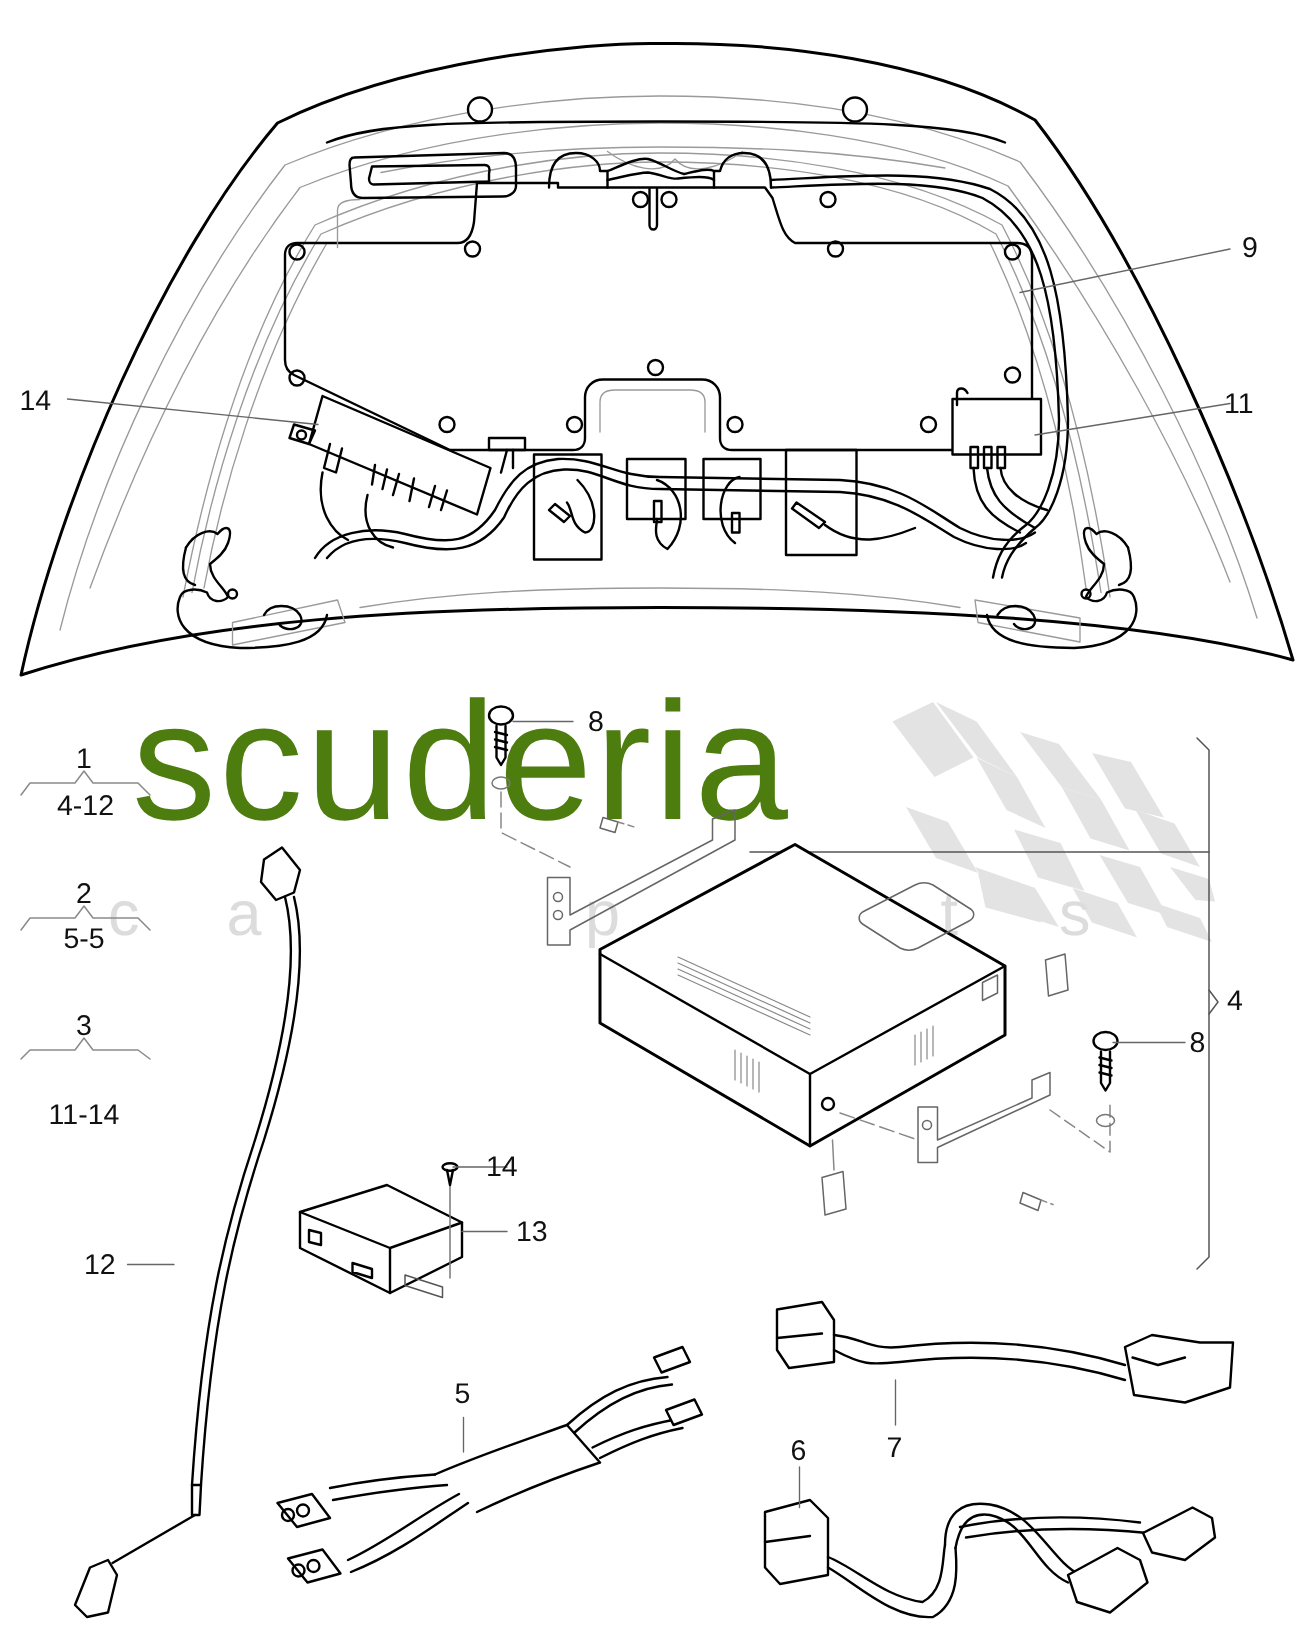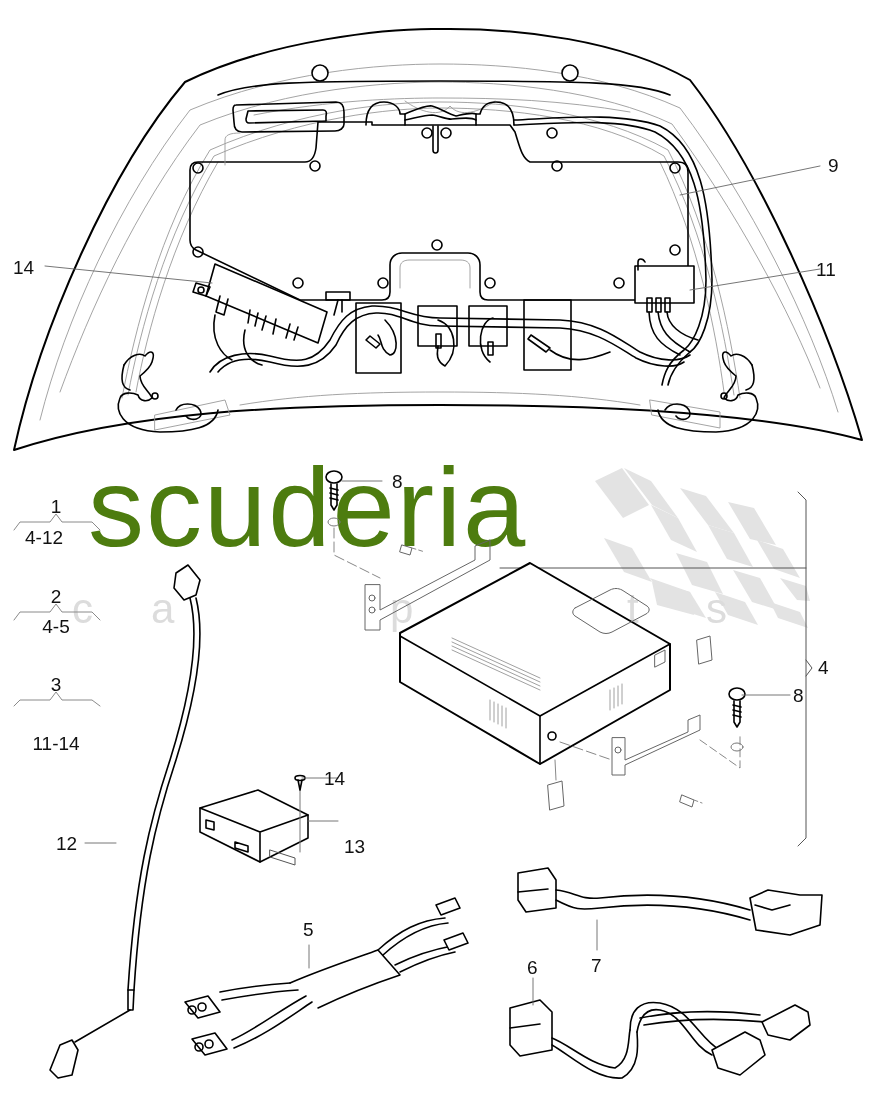--- a/index.html
+++ b/index.html
@@ -279,23 +279,23 @@
   <div class="callout" style="left:828px; top:156px;">9</div>
   <div class="callout" style="left:13px; top:258px;">14</div>
   <div class="callout" style="left:780px; top:260px;margin-left:36px;">11</div>
   <div class="callout" style="left:392px; top:472px;">8</div>
   <div class="callout" style="left:793px; top:686px;">8</div>
   <div class="callout" style="left:818px; top:658px;">4</div>
   <div class="callout" style="left:303px; top:920px;">5</div>
   <div class="callout" style="left:527px; top:958px;">6</div>
   <div class="callout" style="left:591px; top:956px;">7</div>
   <div class="callout" style="left:56px; top:834px;text-align:center;">12</div>
-  <div class="callout" style="left:344px; top:812px;margin-top:25px;">13</div>
+  <div class="callout" style="left:344px; top:812px;">13</div>
   <div class="callout" style="left:324px; top:769px;">14</div>
 
   <div class="group-label" style="left:16px; top:497px;">1</div>
-  <div class="group-label" style="left:4px; top:528px;text-align:center;">4-12</div>
+  <div class="group-label" style="left:17px; top:528px;text-align:center;">4-12</div>
   <div class="group-label" style="left:16px; top:587px;">2</div>
-  <div class="group-label" style="left:16px; top:617px;">4-5</div>
+  <div class="group-label" style="left:16px; top:617px;">5-5</div>
   <div class="group-label" style="left:16px; top:675px;">3</div>
   <div class="group-label" style="left:16px; top:706px;margin-top:28px;">11-14</div>
 
 </div>
 
 </body></html>

